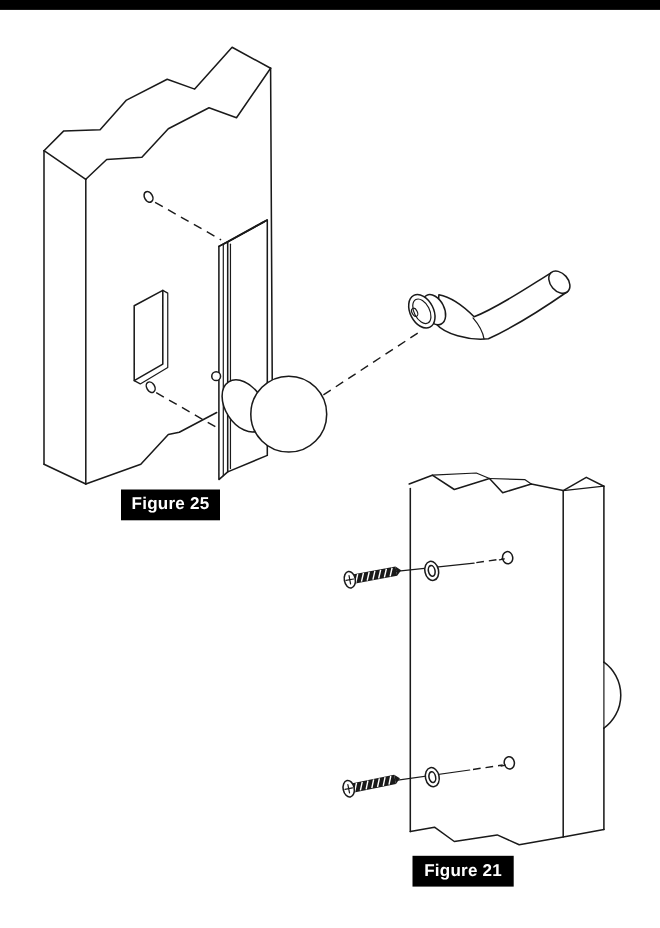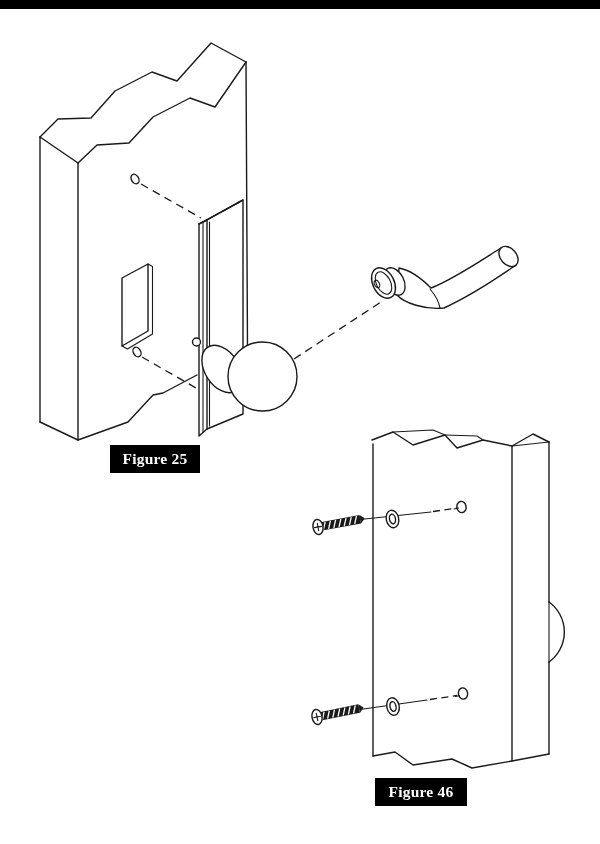--- a/index.html
+++ b/index.html
@@ -8,21 +8,21 @@
     --caption-bg:#000000;
     --caption-text:#ffffff;
   }
   html,body{margin:0;padding:0;}
   body{background:#e8e8e8;}
   .page{
     position:relative;
     width:600px;height:844px;
     background:var(--bg);
     overflow:hidden;
-    font-family:Liberation Serif, serif;
+    font-family:Liberation Sans, sans-serif;
   }
   .top-bar{
     position:absolute;left:0;top:0;
     width:600px;height:9px;
     background:var(--caption-bg);
   }
   svg.art{position:absolute;left:0;top:0;}
   svg.art *{vector-effect:non-scaling-stroke;}
   .stroke{fill:none;stroke:var(--line-color);stroke-width:1.4;stroke-linejoin:round;stroke-linecap:round;}
   .stroke-thin{fill:none;stroke:var(--line-color);stroke-width:1.1;stroke-linejoin:round;stroke-linecap:round;}
@@ -164,15 +164,15 @@
           <ellipse class="whitefill" cx="317" cy="717" rx="5" ry="7.6"></ellipse>
           <path class="stroke-thin" d="M313.5,717 L320.5,717 M317,713.2 L317,720.8"></path>
         </g>
         <ellipse class="whitefill" cx="463" cy="693.5" rx="4.6" ry="5.6" transform="rotate(-10 463 693.5)" stroke-width="1.3"></ellipse>
         <path class="stroke-thin" d="M455.5,696.5 L459.5,695.5"></path>
       </g>
     </g>
   </svg>
 
   <div class="caption fig25">Figure 25</div>
-  <div class="caption fig26">Figure 46</div>
+  <div class="caption fig26">Figure 21</div>
 
 </div>
 
 </body></html>

